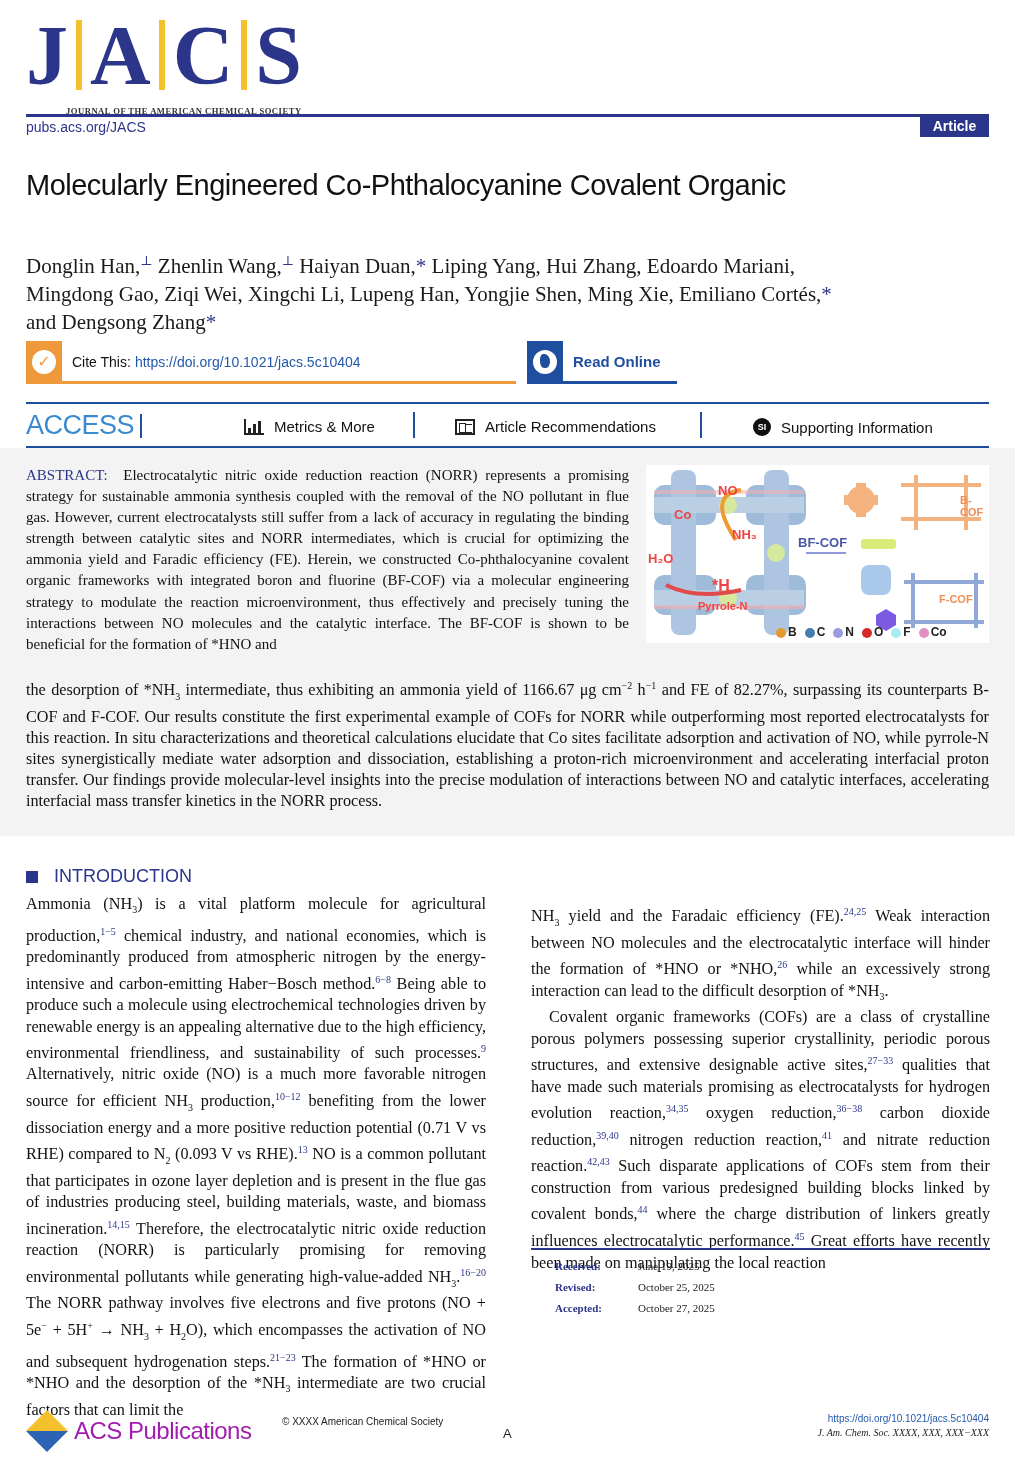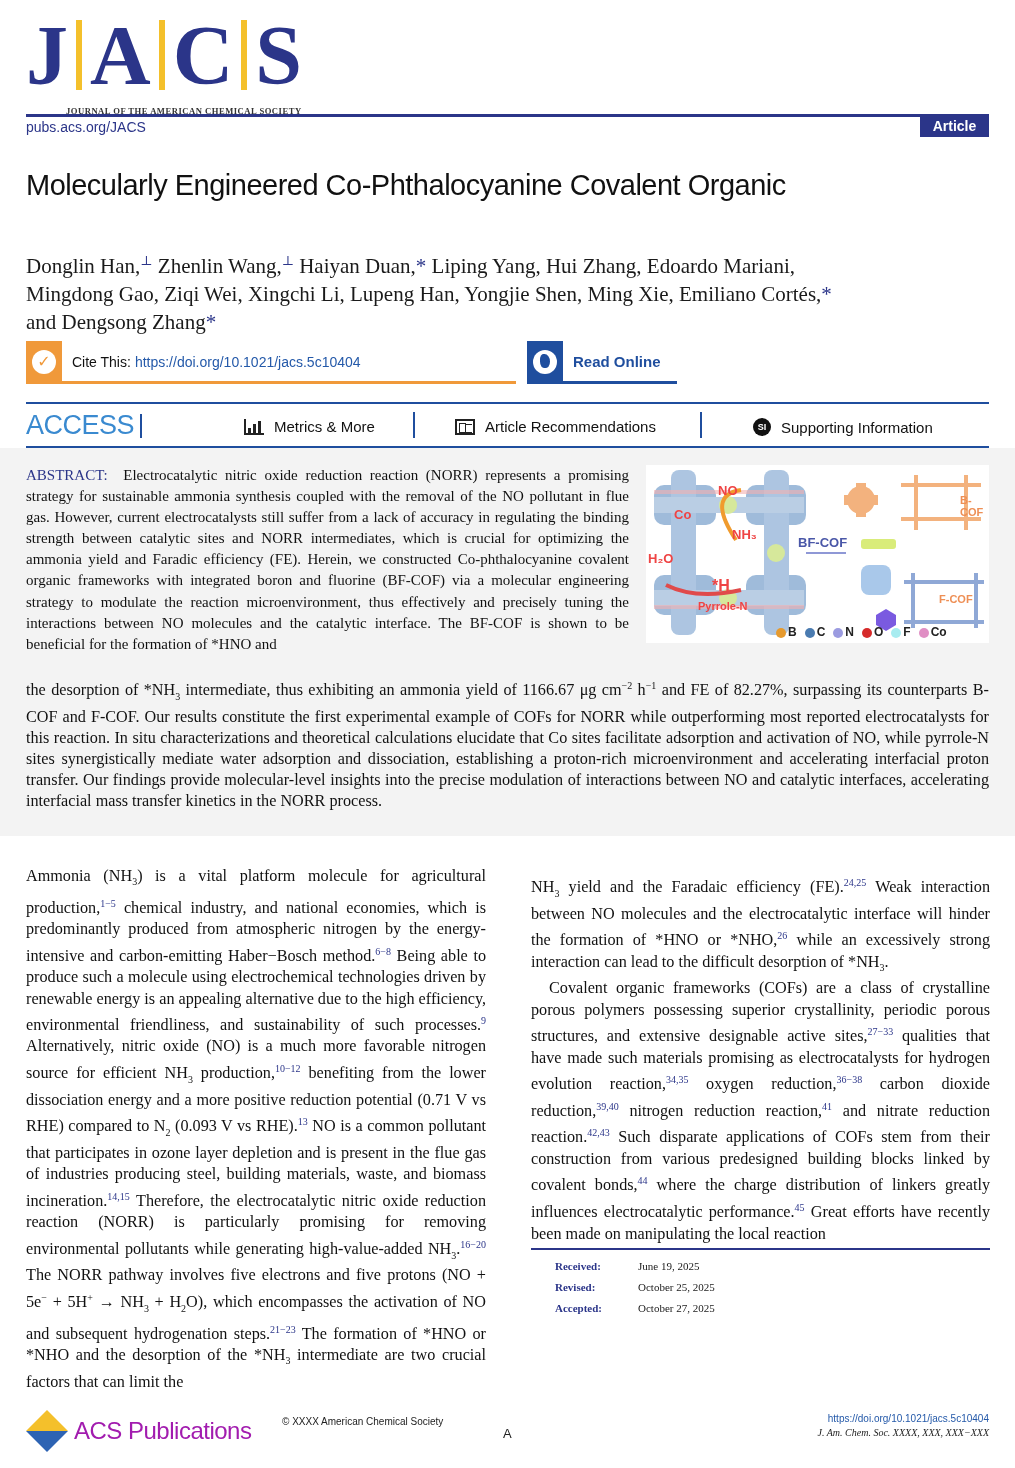--- a/index.html
+++ b/index.html
@@ -57,21 +57,21 @@
   .abstract-text .ab-label { color: #2b3589; }
   .abstract-cont { left: 26px; top: 675px; width: 963px; font-size: 16.2px; line-height: 21.1px; text-align: justify; color: #111; }
 
   .toc { left: 646px; top: 465px; width: 343px; height: 178px; background: #fff; overflow: hidden; }
   .toc-legend { position: absolute; left: 130px; bottom: 4px; font-family: "Liberation Sans", sans-serif; font-size: 12px; font-weight: bold; color: #222; display: flex; gap: 8px; }
   .toc-legend span.dot { display: inline-block; width: 10px; height: 10px; border-radius: 50%; margin-right: 2px; vertical-align: middle; }
   .toc-label { position: absolute; font-family: "Liberation Sans", sans-serif; font-weight: bold; font-size: 13px; color: #ef4444; }
 
   
   .col-left { left: 26px; top: 866px; width: 460px; }
-  .col-right { left: 531px; top: 872px; width: 459px; font-family: Liberation Serif, serif; }
+  .col-right { left: 531px; top: 901px; width: 459px; font-family: Liberation Serif, serif; }
   .section-head { font-family: "Liberation Sans", sans-serif; font-size: 18px; color: #2b3589; display: flex; align-items: center; gap: 16px; margin-bottom: 7px; }
   .section-head .sq { width: 12px; height: 12px; background: #2b3589; }
   .body-text { font-size: 16.2px; line-height: 21.3px; text-align: justify; color: #111; }
   .body-text sup { color: #2b3589; font-size: 10px; }
   .body-text sub { font-size: 10px; }
   .indent { text-indent: 18px; }
 
   .dates-rule { left: 531px; top: 1248px; width: 459px; height: 2px; background: #2b3589; }
   .dates { left: 555px; top: 1256px; font-size: 11px; line-height: 21px; }
   .dates .row { display: flex; }
@@ -231,20 +231,24 @@
     <span><span class="dot" style="background:#9b9be0"></span><span>N</span></span>
     <span><span class="dot" style="background:#d62a2a"></span><span>O</span></span>
     <span><span class="dot" style="background:#a8ecf0"></span><span>F</span></span>
     <span><span class="dot" style="background:#e08ec4"></span><span>Co</span></span>
   </div>
 </div>
 
 <p class="abs abstract-cont"><span>the desorption of *NH</span><sub style="font-size:10px;">3</sub><span> intermediate, thus exhibiting an ammonia yield of 1166.67 μg cm</span><sup style="font-size:10px;">−2</sup><span> h</span><sup style="font-size:10px;">−1</sup><span> and FE of 82.27%, surpassing its counterparts B-COF and F-COF. Our results constitute the first experimental example of COFs for NORR while outperforming most reported electrocatalysts for this reaction. In situ characterizations and theoretical calculations elucidate that Co sites facilitate adsorption and activation of NO, while pyrrole-N sites synergistically mediate water adsorption and dissociation, establishing a proton-rich microenvironment and accelerating interfacial proton transfer. Our findings provide molecular-level insights into the precise modulation of interactions between NO and catalytic interfaces, accelerating interfacial mass transfer kinetics in the NORR process.</span></p>
 
 <div class="abs col-left">
+  <h2 class="section-head" style="font-weight:normal;">
+    <span class="sq"></span>
+    <span>INTRODUCTION</span>
+  </h2>
   <p class="body-text">Ammonia (NH<sub>3</sub>) is a vital platform molecule for agricultural production,<sup>1−5</sup> chemical industry, and national economies, which is predominantly produced from atmospheric nitrogen by the energy-intensive and carbon-emitting Haber−Bosch method.<sup>6−8</sup> Being able to produce such a molecule using electrochemical technologies driven by renewable energy is an appealing alternative due to the high efficiency, environmental friendliness, and sustainability of such processes.<sup>9</sup> Alternatively, nitric oxide (NO) is a much more favorable nitrogen source for efficient NH<sub>3</sub> production,<sup>10−12</sup> benefiting from the lower dissociation energy and a more positive reduction potential (0.71 V vs RHE) compared to N<sub>2</sub> (0.093 V vs RHE).<sup>13</sup> NO is a common pollutant that participates in ozone layer depletion and is present in the flue gas of industries producing steel, building materials, waste, and biomass incineration.<sup>14,15</sup> Therefore, the electrocatalytic nitric oxide reduction reaction (NORR) is particularly promising for removing environmental pollutants while generating high-value-added NH<sub>3</sub>.<sup>16−20</sup> The NORR pathway involves five electrons and five protons (NO + 5e<sup style="color:#111">−</sup> + 5H<sup style="color:#111">+</sup> → NH<sub>3</sub> + H<sub>2</sub>O), which encompasses the activation of NO and subsequent hydrogenation steps.<sup>21−23</sup> The formation of *HNO or *NHO and the desorption of the *NH<sub>3</sub> intermediate are two crucial factors that can limit the</p>
 </div>
 
 <div class="abs col-right">
   <p class="body-text">NH<sub>3</sub> yield and the Faradaic efficiency (FE).<sup>24,25</sup> Weak interaction between NO molecules and the electrocatalytic interface will hinder the formation of *HNO or *NHO,<sup>26</sup> while an excessively strong interaction can lead to the difficult desorption of *NH<sub>3</sub>.</p>
   <p class="body-text indent">Covalent organic frameworks (COFs) are a class of crystalline porous polymers possessing superior crystallinity, periodic porous structures, and extensive designable active sites,<sup>27−33</sup> qualities that have made such materials promising as electrocatalysts for hydrogen evolution reaction,<sup>34,35</sup> oxygen reduction,<sup>36−38</sup> carbon dioxide reduction,<sup>39,40</sup> nitrogen reduction reaction,<sup>41</sup> and nitrate reduction reaction.<sup>42,43</sup> Such disparate applications of COFs stem from their construction from various predesigned building blocks linked by covalent bonds,<sup>44</sup> where the charge distribution of linkers greatly influences electrocatalytic performance.<sup>45</sup> Great efforts have recently been made on manipulating the local reaction</p>
 </div>
 
 <div class="abs dates-rule"></div>
 <div class="abs dates">

